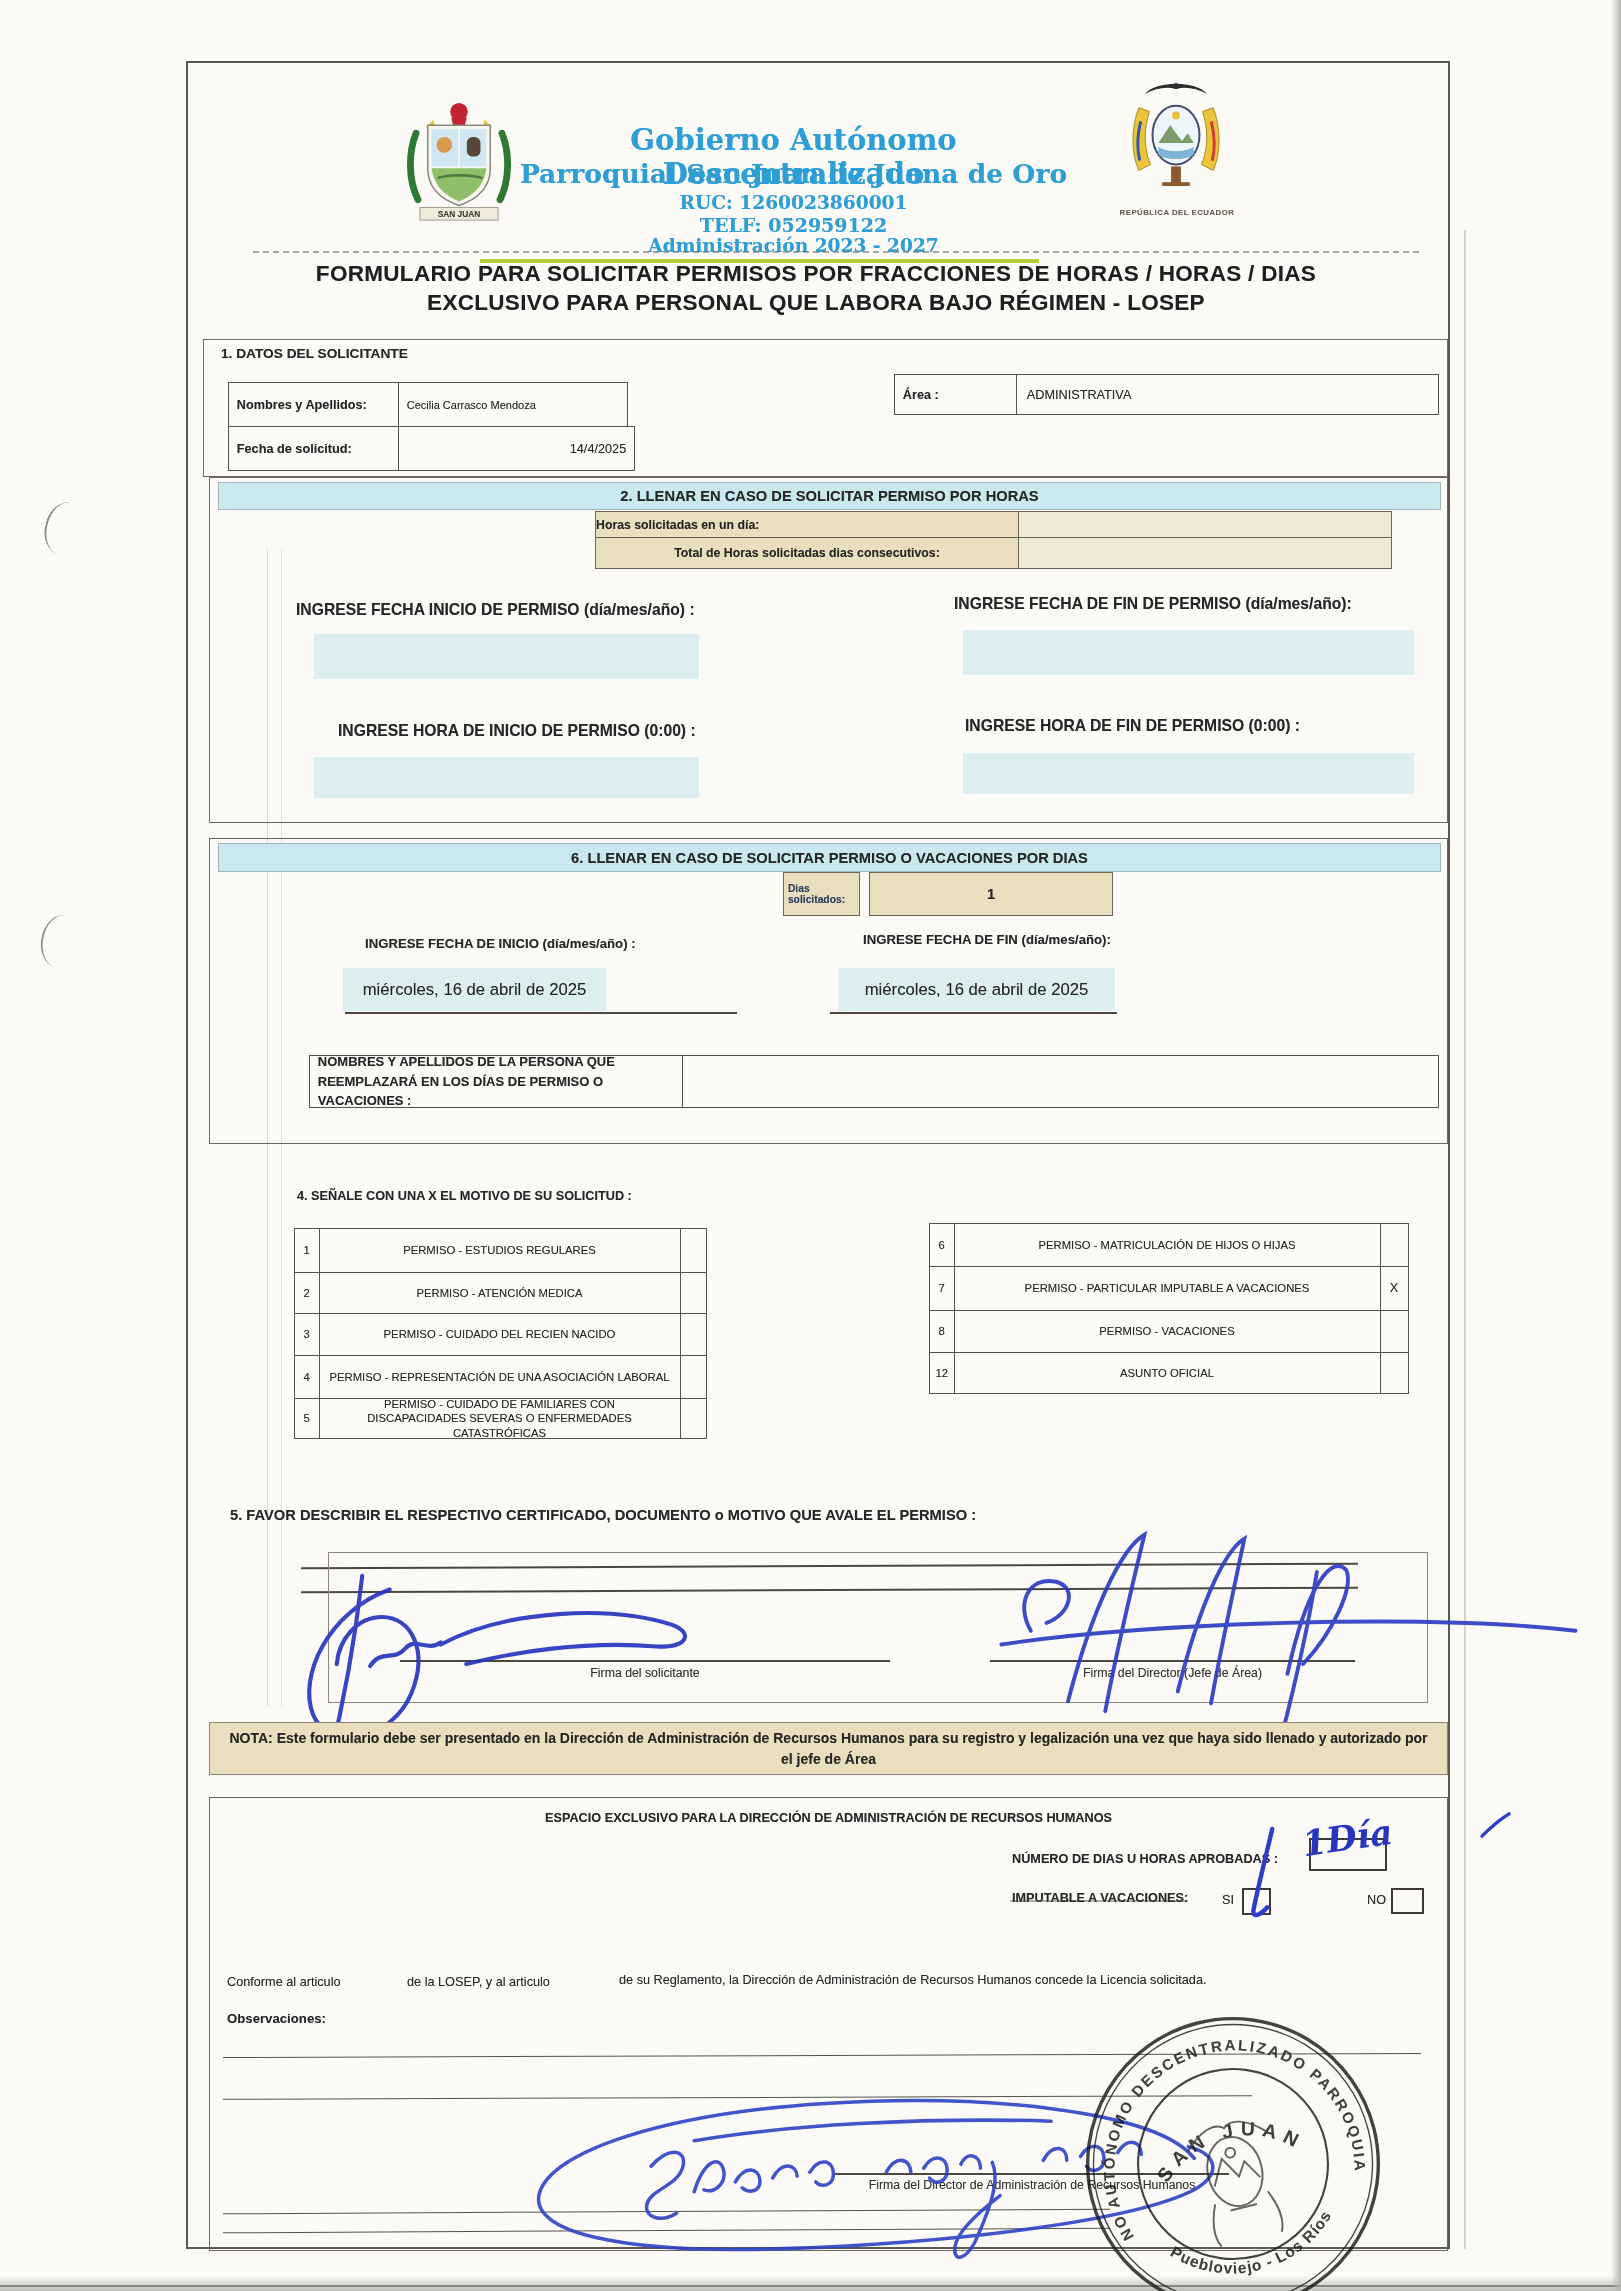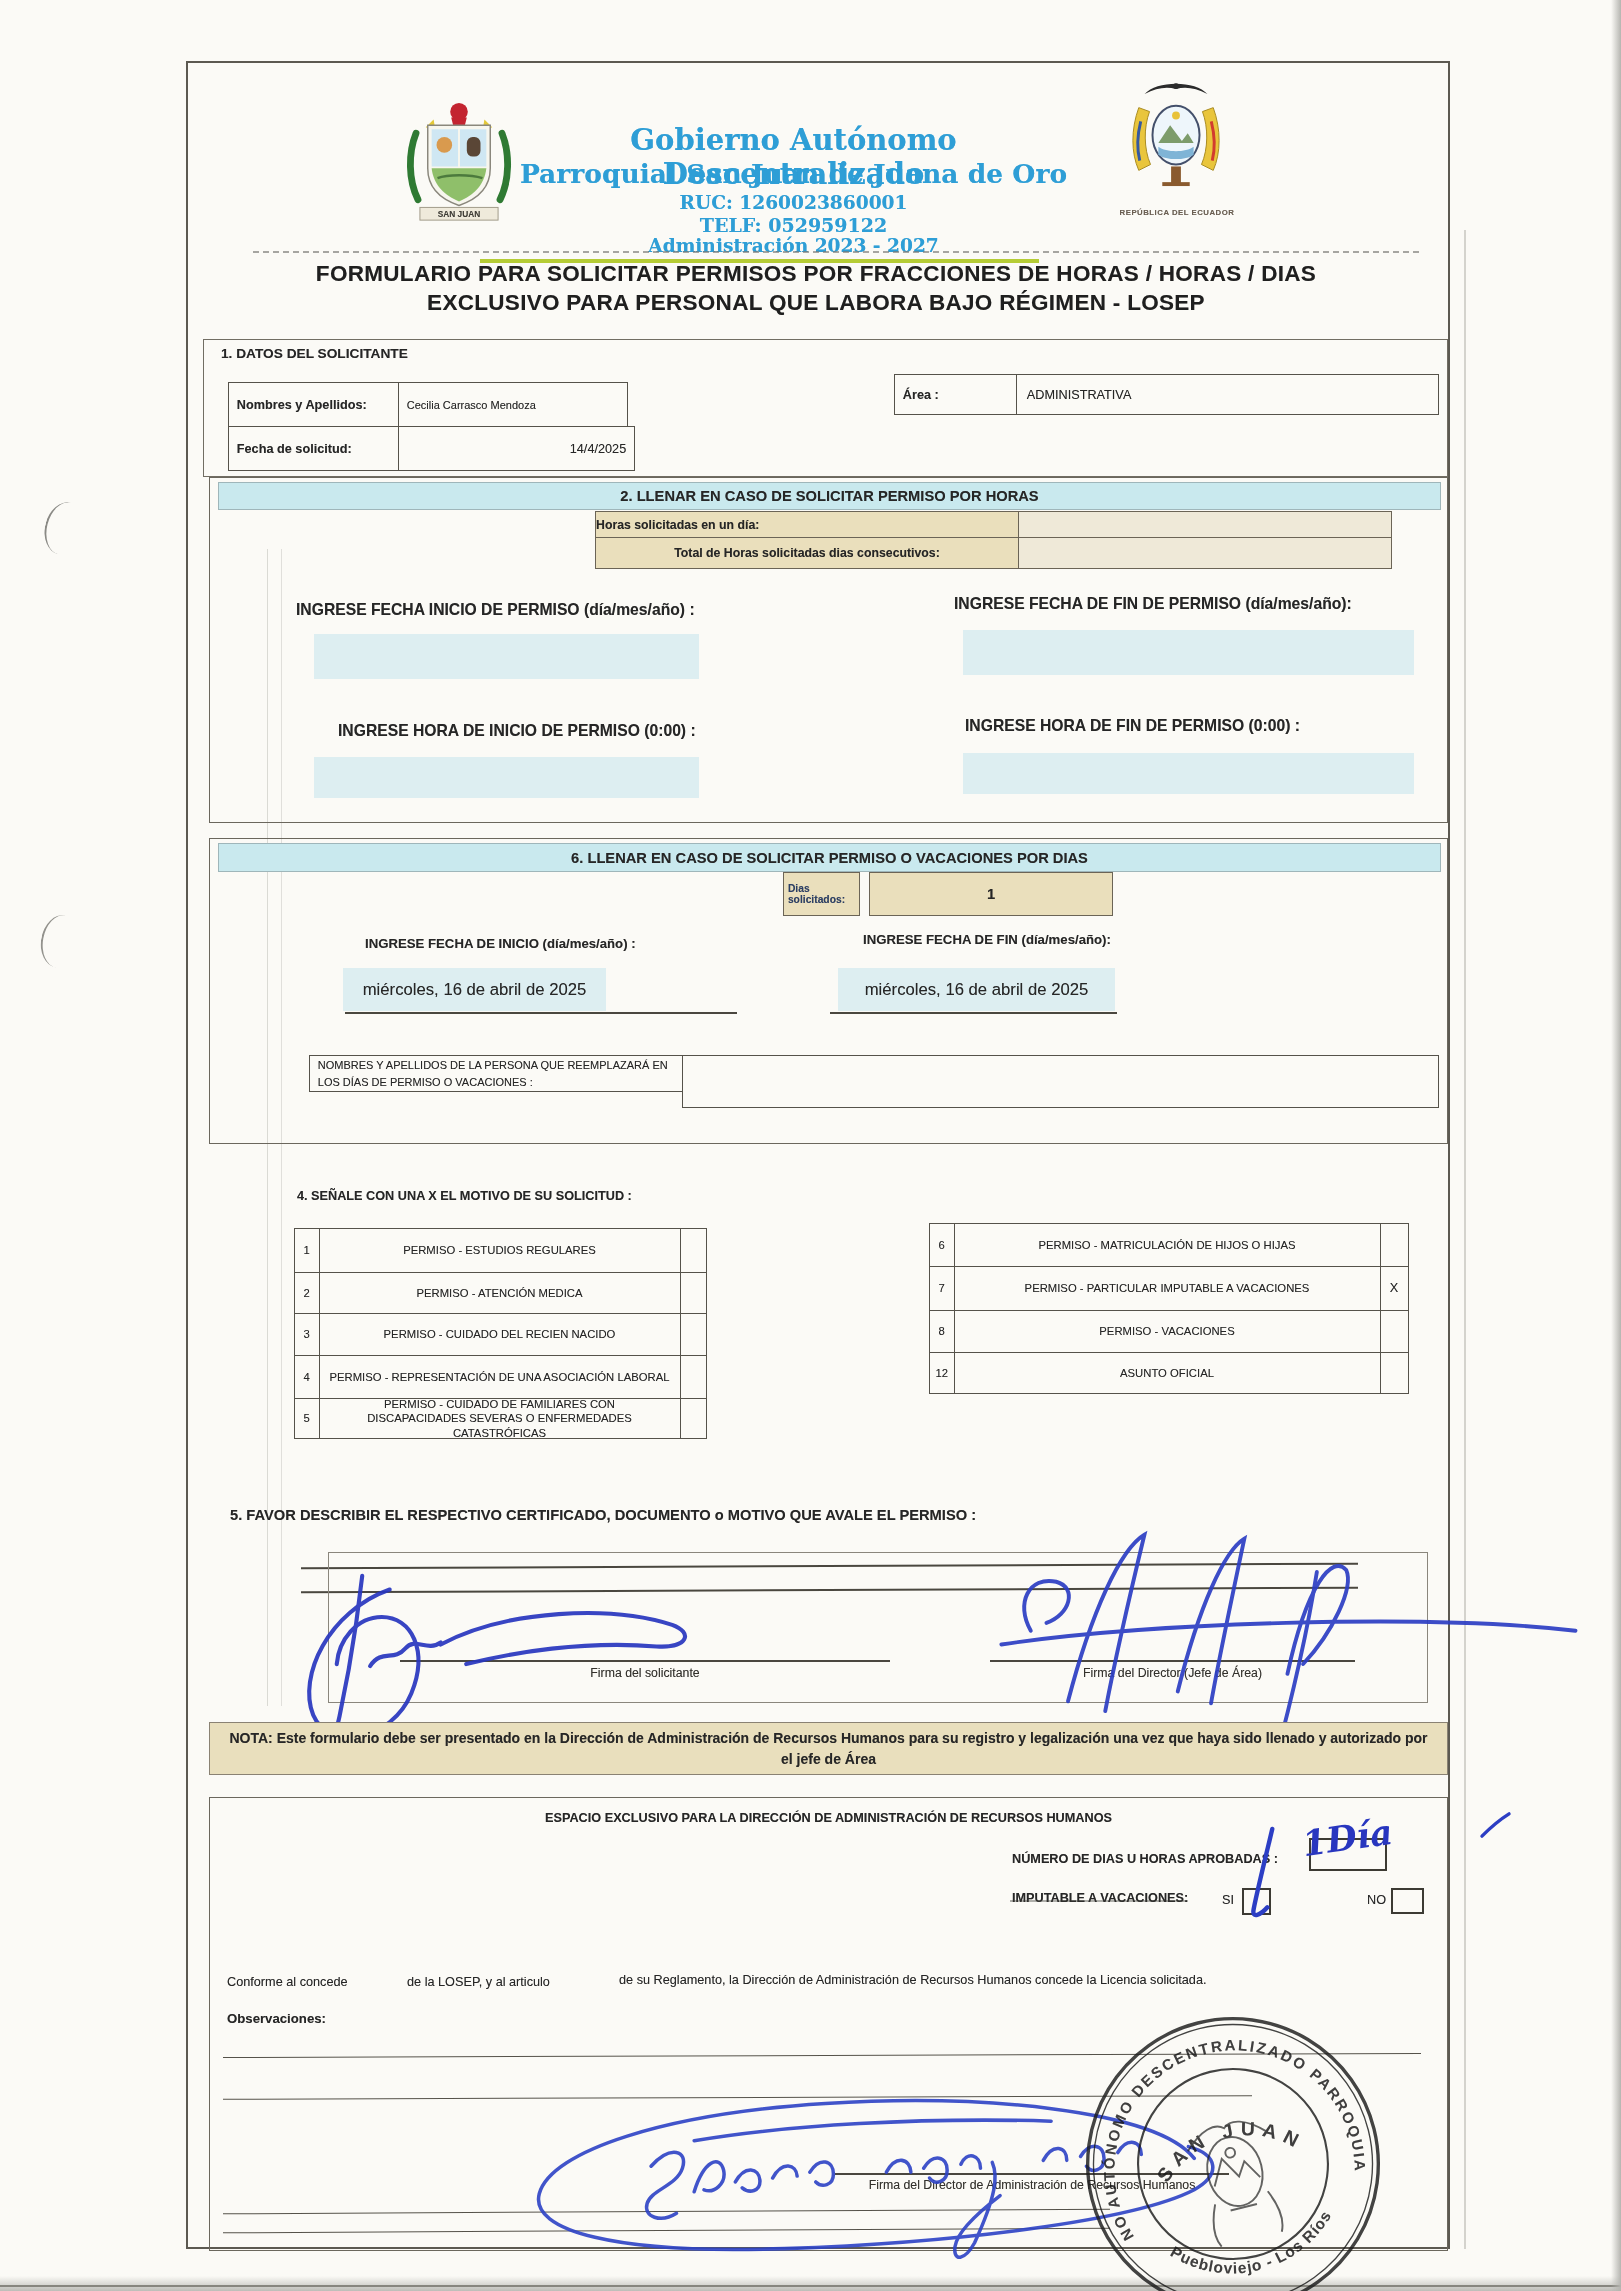--- a/index.html
+++ b/index.html
@@ -158,21 +158,21 @@
 
   <div class="abs bluebox flex ctr" style="left:343px;top:968px;width:263px;height:43px;font-size:16.7px;justify-content:center;white-space:nowrap">
     <span>miércoles, 16 de abril de 2025</span>
   </div>
   <div class="abs rule" style="left:345px;top:1012px;width:392px"></div>
   <div class="abs bluebox flex ctr" style="left:838px;top:968px;width:277px;height:43px;font-size:16.7px;justify-content:center;white-space:nowrap">
     <span>miércoles, 16 de abril de 2025</span>
   </div>
   <div class="abs rule" style="left:830px;top:1012px;width:287px"></div>
 
-  <div class="abs cell" style="left:309px;top:1055px;width:374px;height:37px;font-size:11px;font-weight:normal;padding:3.9px 7.8px;line-height:1.5">
+  <div class="abs cell" style="left:309px;top:1055px;width:374px;height:53px;font-size:13px;font-weight:bold;padding:3.9px 7.8px;line-height:1.5">
     <span>NOMBRES Y APELLIDOS DE LA PERSONA QUE REEMPLAZARÁ EN  LOS DÍAS DE PERMISO O VACACIONES :</span>
   </div>
   <div class="abs cell" style="left:682px;top:1055px;width:757px;height:53px"></div>
 
   <div class="abs" style="left:297px;top:1189px;font-size:12.7px;font-weight:bold">4. SEÑALE CON UNA X EL MOTIVO DE SU SOLICITUD :</div>
 
   <div class="abs mt" style="left:294px;top:1228px;grid-template-columns:24.5px 361px 26.5px;grid-template-rows:44px 41px 42px 43px 40px">
     <div>1</div>
     <div>PERMISO - ESTUDIOS REGULARES</div>
     <div></div>
@@ -261,21 +261,21 @@
   <div class="abs" style="left:1222px;top:1893px;font-size:12.7px">SI</div>
   <div class="abs" style="left:1242px;top:1888px;width:29px;height:26.5px;border:2px solid #3c3a33"></div>
   <div class="abs" style="left:1235px;top:1823px;width:51px;height:100px">
     <svg viewBox="0 0 52 102" width="51" height="100" fill="none" stroke="#2c3ec4" stroke-width="4.5" stroke-linecap="round">
       <path d="M38,6 C30,40 22,72 19,88 C17,98 26,94 33,86"></path>
     </svg>
   </div>
   <div class="abs" style="left:1367px;top:1893px;font-size:12.7px">NO</div>
   <div class="abs" style="left:1391px;top:1888px;width:33px;height:25.5px;border:2px solid #3c3a33"></div>
 
-  <div class="abs" style="left:227px;top:1975px;font-size:12.7px">Conforme al concede</div>
+  <div class="abs" style="left:227px;top:1975px;font-size:12.7px">Conforme al articulo</div>
   <div class="abs" style="left:407px;top:1975px;font-size:12.7px">de la LOSEP, y al articulo</div>
   <div class="abs" style="left:619px;top:1973px;font-size:12.7px">de su Reglamento, la Dirección de Administración de Recursos Humanos concede la Licencia solicitada.</div>
 
   <div class="abs" style="left:227px;top:2011px;font-size:13.2px;font-weight:bold">Observaciones:</div>
   <div class="abs thinrule" style="left:223px;top:2055px;width:1198px;transform:rotate(-0.2deg)"></div>
   <div class="abs thinrule" style="left:223px;top:2097px;width:1029px;transform:rotate(-0.2deg)"></div>
   <div class="abs thinrule" style="left:223px;top:2211px;width:887px;transform:rotate(-0.3deg)"></div>
   <div class="abs thinrule" style="left:223px;top:2230px;width:887px;transform:rotate(-0.3deg)"></div>
 
   <div class="abs rule" style="left:835px;top:2173px;width:394px"></div>

